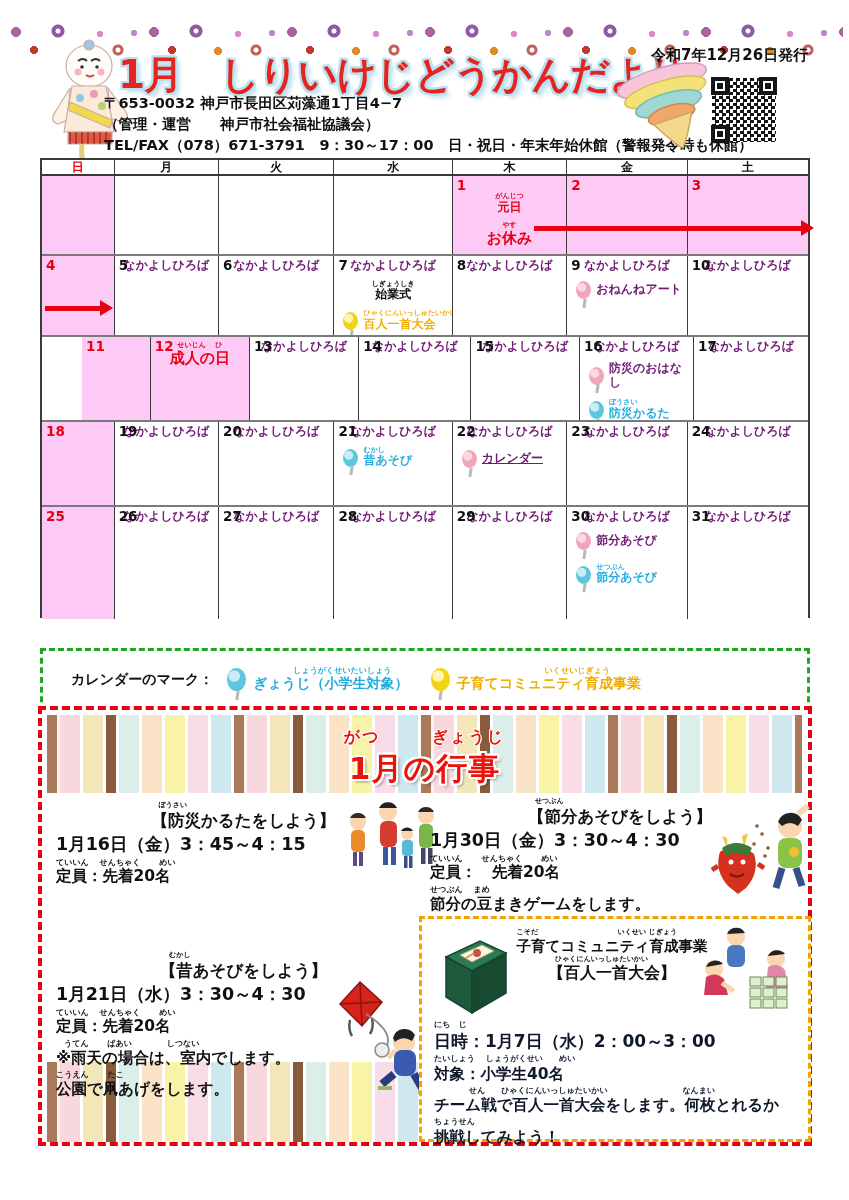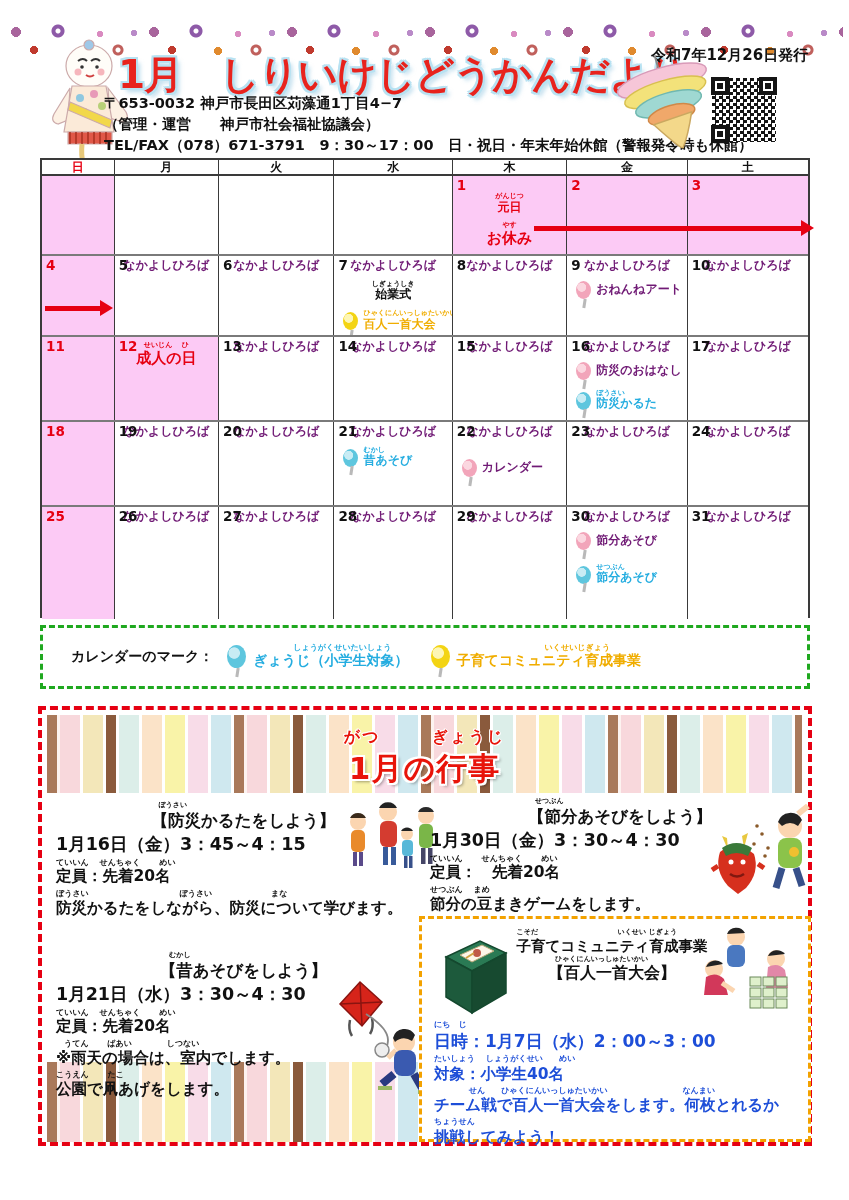--- a/index.html
+++ b/index.html
@@ -61,21 +61,21 @@
   .balloon{ display:inline-block; width:15px; height:18px; border-radius:50%; margin-right:5px; position:relative; flex:0 0 auto; }
   .balloon::after{ content:""; position:absolute; left:46%; top:99%; width:2.5px; height:9px; background:#b9b9b9; transform:rotate(9deg); }
   .balloon.pink{ background:radial-gradient(circle at 38% 35%, #fbd7e0 28%, #f2a5ba 32%); }
   .balloon.blue{ background:radial-gradient(circle at 38% 35%, #c8ecf4 28%, #5ec6de 32%); }
   .balloon.yellow{ background:radial-gradient(circle at 38% 35%, #fdf6b5 28%, #f3d414 32%); }
   .red-arrow{ position:absolute; background:#e60012; height:4.5px; z-index:3; }
   .red-arrow::after{ content:""; position:absolute; right:-12px; top:-6.5px;
     border-left:13px solid #e60012; border-top:8.5px solid transparent; border-bottom:8.5px solid transparent; }
 
   
-  .legend{ position:absolute; left:40px; top:625px; width:770px; height:64px; border:3.5px dashed #1fa81f;
+  .legend{ position:absolute; left:40px; top:648px; width:770px; height:64px; border:3.5px dashed #1fa81f;
     display:flex; align-items:center; padding:0 10px 0 28px; background:#fff; }
   .legend-label{ font-size:14px; font-weight:bold; color:#111; margin-right:14px; white-space:nowrap; }
   .legend-item{ display:flex; align-items:center; margin-right:22px; font-size:14px; font-weight:bold; white-space:nowrap; }
   .legend-item .balloon{ width:19px; height:23px; margin-right:7px; }
   .legend-item .furi{ font-size:8px; }
 
   
   .redbox{ position:absolute; left:38px; top:706px; width:774px; height:440px; border:4.5px dashed #e60012; background:#fff; }
   .stripes{
     background:
@@ -102,21 +102,21 @@
   .ev-title{ display:inline-block; text-align:left; font-size:16.5px; font-weight:bold; }
   .ev-line{ font-size:15.5px; font-weight:bold; line-height:1.25; margin-bottom:3px; white-space:nowrap; }
   .ev-line.date{ font-size:17.5px; }
   .ev-line .furi{ font-size:8px; }
   .ev-illust{ position:absolute; }
   .orangebox{ position:absolute; left:377px; top:206px; width:392px; height:226px; border:3.5px dashed #f3a200; background:#fff; z-index:2; padding:6px 12px; }
   .ob-head{ position:relative; height:96px; }
   .ob-titles{ position:absolute; left:72px; top:4px; width:212px; text-align:center; }
   .ob-org, .ob-evtitle{ display:inline-block; text-align:left; font-size:14.5px; font-weight:bold; color:#111; }
   .ob-evtitle{ font-size:16px; }
-  .ob-line{ font-size:15.5px; font-weight:bold; color:#1d4ed8; margin-bottom:2px; white-space:nowrap; }
+  .ob-line{ font-size:15.5px; font-weight:bold; color:#0f172a; margin-bottom:2px; white-space:nowrap; }
   .ob-line .furi{ font-size:8px; }
 </style>
 </head>
 <body>
 
 <div class="page">
 
   <div class="dots"></div>
 
   <svg class="doll" width="92" height="150" viewBox="0 0 92 150">
@@ -261,21 +261,21 @@
           </div>
           <div class="cal-cell" style="width: 122px;">
             <div class="daynum">10</div>
             <div class="cal-lines">
               <div class="cal-line c-pink">
                 <span class="line-text">なかよしひろば</span>
               </div>
             </div>
           </div>
         </div>
-        <div class="cal-row" style="height: 85px;">
+        <div class="cal-row" style="height: 85px; padding-left: 40px;">
           <div class="cal-cell pink" style="width: 72px;">
             <div class="daynum red">11</div>
           </div>
           <div class="cal-cell pink" style="width: 105px;">
             <div class="daynum red">12</div>
             <div class="cal-lines">
               <div class="cal-line c-red emph" style="margin-top: 2px;">
                 <span class="line-text"><span class="furi">せいじん　 ひ</span>成人の日</span>
               </div>
             </div>
@@ -360,21 +360,21 @@
                 <span class="line-text"><span class="furi">むかし</span>昔あそび</span>
               </div>
             </div>
           </div>
           <div class="cal-cell" style="width: 115px;">
             <div class="daynum">22</div>
             <div class="cal-lines">
               <div class="cal-line c-pink">
                 <span class="line-text">なかよしひろば</span>
               </div>
-              <div class="cal-line c-pink has-icon" style="margin-top: 20px;">
+              <div class="cal-line c-pink has-icon" style="margin-top: 11px; text-decoration: underline;">
                 <span class="balloon pink"></span>
                 <span class="line-text">カレンダー</span>
               </div>
             </div>
           </div>
           <div class="cal-cell" style="width: 121px;">
             <div class="daynum">23</div>
             <div class="cal-lines">
               <div class="cal-line c-pink">
                 <span class="line-text">なかよしひろば</span>
@@ -480,23 +480,20 @@
     <div class="stripes stripes-bottom"></div>
 
     <div class="event" style="left:14px; top:92px; width:375px;">
       <div class="ev-title-wrap"><div class="ev-title">
         <span class="furi">　ぼうさい</span>
         <span>【防災かるたをしよう】</span></div></div>
       <div class="ev-line date">1月16日（金）3：45～4：15</div>
       <div class="ev-line">
         <span class="furi">ていいん　 せんちゃく　　 めい</span>
         <span>定員：先着20名</span></div>
-      <div class="ev-line">
-        <span class="furi">ぼうさい　　　　　　　　　　　 ぼうさい　　　　　　　 まな</span>
-        <span>防災かるたをしながら、防災について学びます。</span></div>
       <svg class="ev-illust" style="left:288px; top:-2px;" width="92" height="74" viewBox="0 0 92 74">
         <g>
           <circle cx="14" cy="22" r="8" fill="#fbd5b0"></circle>
             <path d="M6 18 a9 9 0 0 1 16 0 z" fill="#3a2a1a"></path>
           <rect x="7" y="30" width="14" height="22" rx="5" fill="#e98a2b"></rect>
             <rect x="9" y="52" width="4" height="14" fill="#5a4a8a"></rect>
             <rect x="15" y="52" width="4" height="14" fill="#5a4a8a"></rect>
           <circle cx="44" cy="12" r="9" fill="#fbd5b0"></circle>
             <path d="M35 8 a10 10 0 0 1 18 0 z" fill="#222"></path>
           <rect x="36" y="21" width="17" height="26" rx="6" fill="#d43c30"></rect>

